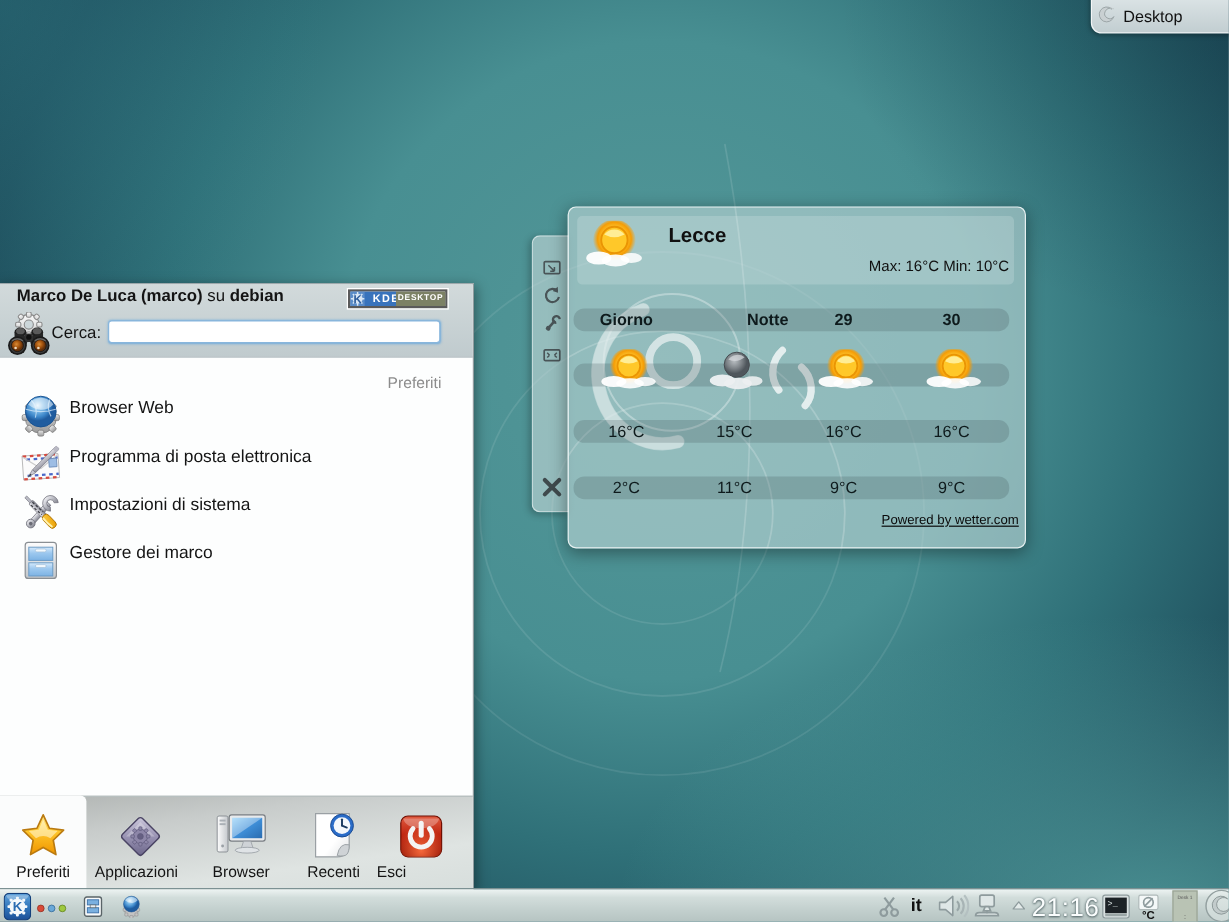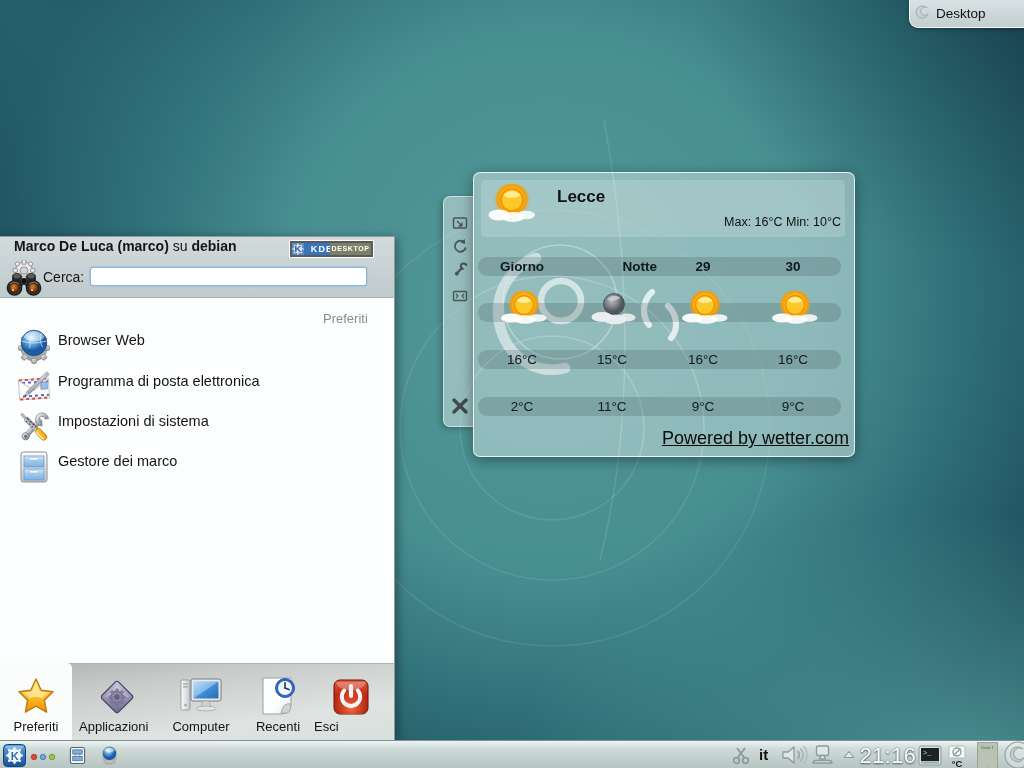--- a/index.html
+++ b/index.html
@@ -170,21 +170,21 @@
     </svg>
 
     <div class="abs" style="left:3px;top:179px;width:90px;text-align:center;font-size:13.5px;color:#0e1a1c;">16°C</div>
     <div class="abs" style="left:93px;top:179px;width:90px;text-align:center;font-size:13.5px;color:#0e1a1c;">15°C</div>
     <div class="abs" style="left:184px;top:179px;width:90px;text-align:center;font-size:13.5px;color:#0e1a1c;">16°C</div>
     <div class="abs" style="left:274px;top:179px;width:90px;text-align:center;font-size:13.5px;color:#0e1a1c;">16°C</div>
     <div class="abs" style="left:3px;top:226px;width:90px;text-align:center;font-size:13.5px;color:#0e1a1c;">2°C</div>
     <div class="abs" style="left:93px;top:226px;width:90px;text-align:center;font-size:13.5px;color:#0e1a1c;">11°C</div>
     <div class="abs" style="left:184px;top:226px;width:90px;text-align:center;font-size:13.5px;color:#0e1a1c;">9°C</div>
     <div class="abs" style="left:274px;top:226px;width:90px;text-align:center;font-size:13.5px;color:#0e1a1c;">9°C</div>
-    <div class="abs" style="left:0px;top:255px;width:375px;text-align:right;font-size:18px;color:#0a0a0a;text-decoration:underline;">Powered by wetter.com</div>
+    <div class="abs" style="left:0px;top:255px;width:375px;text-align:right;font-size:11px;color:#0a0a0a;text-decoration:underline;">Powered by wetter.com</div>
   </div>
 
   <div class="abs" id="kickoff" style="left:-2px;top:236px;width:395px;height:505px;
      background:#fdfefe;border:1px solid #8f9b9e;box-shadow:2px 2px 10px rgba(0,0,0,.4);">
 
     <div class="abs" style="left:0;top:0;width:395px;height:60px;
        background:linear-gradient(#d2dadb,#c0cbce);border-bottom:1px solid #a6b2b6;"></div>
     <div class="abs" style="left:15px;top:1px;width:370px;height:16px;font-size:14px;color:#141414;">
       <b>Marco De Luca (marco)</b> su <b>debian</b></div>
 
@@ -427,21 +427,21 @@
       <rect x="2" y="3" width="9" height="30" rx="1.5" fill="url(#twr)" stroke="#8a8f94" stroke-width="0.8"></rect>
       <rect x="4" y="6" width="5" height="1.6" fill="#aab0b6"></rect>
         <rect x="4" y="9" width="5" height="1.6" fill="#aab0b6"></rect>
       <circle cx="6.5" cy="28" r="1.2" fill="#9aa0a6"></circle>
       <rect x="12" y="2" width="30" height="22" rx="2" fill="#e8eaec" stroke="#787d82" stroke-width="1"></rect>
       <rect x="14.5" y="4.5" width="25" height="17" fill="url(#scrg)"></rect>
       <path d="M14.5 4.5 L39.5 4.5 L14.5 21.5 Z" fill="#ffffff" opacity="0.35"></path>
       <path d="M24 24 l6 0 l2 6 l-10 0 Z" fill="#cfd3d7" stroke="#9aa0a6" stroke-width="0.7"></path>
       <ellipse cx="27" cy="31.5" rx="10" ry="2.4" fill="#dfe3e6" stroke="#9aa0a6" stroke-width="0.7"></ellipse>
     </svg>
-    <div class="abs" style="left:165px;top:482px;width:74px;text-align:center;font-size:13px;color:#141414;">Computer</div>
+    <div class="abs" style="left:165px;top:482px;width:74px;text-align:center;font-size:13px;color:#141414;">Browser</div>
 
     <svg class="abs" width="40" height="40" viewBox="0 0 40 40" style="left:258px;top:440px">
       <defs>
           <linearGradient id="pgg" x1="0" y1="0" x2="1" y2="1">
             <stop offset="60%" stop-color="#ffffff"></stop>
             <stop offset="100%" stop-color="#e2e4e6"></stop>
           </linearGradient>
         </defs>
       <path d="M6 2 L34 2 L34 28 Q34 38 24 38 L6 38 Z" transform="translate(0,-1)" fill="url(#pgg)" stroke="#9aa0a4" stroke-width="1"></path>
       <path d="M34 28 Q26 26 24 37 Q30 38 32 36 Q34 34 34 28 Z" transform="translate(0,-1)" fill="#cfd3d6" stroke="#9aa0a4" stroke-width="0.8"></path>

